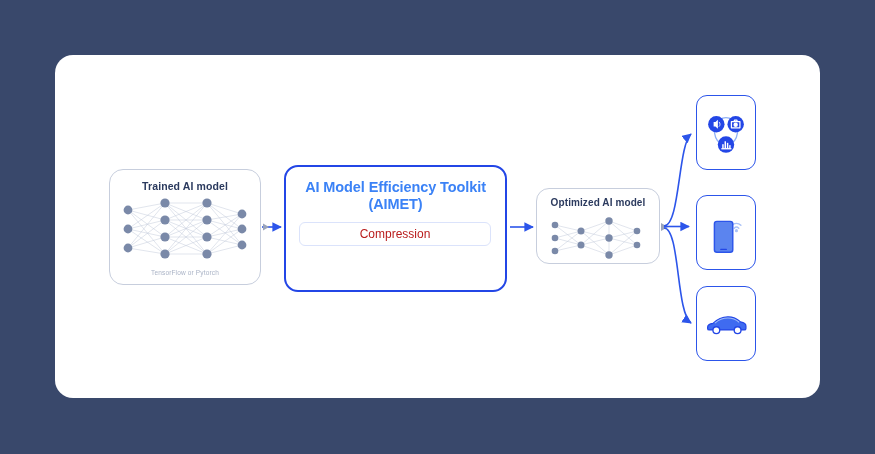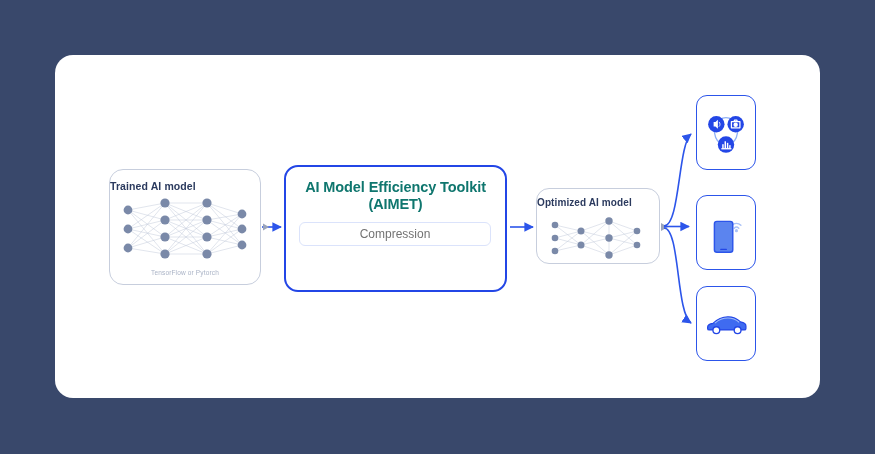--- a/index.html
+++ b/index.html
@@ -33,20 +33,21 @@
     left: 54px;        
     top: 114px;
     width: 152px;
     height: 116px;
     border: 1.3px solid #c7cedd;
     border-radius: 14px;
     box-sizing: border-box;
     background: #fff;
   }
   .box-title {
+    text-align: center;
     color: #2b3a5e;
     font-size: 10.5px;
     font-weight: bold;
     letter-spacing: .1px;
     margin-top: 10px;
   }
   #trained-net {
     position: absolute;
     left: 8px;
     top: 28px;
@@ -71,36 +72,36 @@
     top: 110px;
     width: 223px;
     height: 127px;
     border: 2.6px solid #2346e6;
     border-radius: 14px;
     box-sizing: border-box;
     background: #fff;
   }
   #aimet-title {
     text-align: center;
-    color: #0f766e;
+    color: #3b82f6;
     font-weight: bold;
     font-size: 14.5px;
     line-height: 17px;
     margin-top: 12px;
     letter-spacing: -.1px;
   }
   .aimet-sub {
     margin: 9px 14px 0 13px;
     height: 22px;
     border: 1.2px solid #dbe3fb;
     border-radius: 6px;
     display: flex;
     align-items: center;
     justify-content: center;
-    color: #737373;
+    color: #b91c1c;
     font-size: 12px;
     background: #fff;
   }
 
   
   #optimized-box {
     position: absolute;
     left: 481px;
     top: 133px;
     width: 124px;

